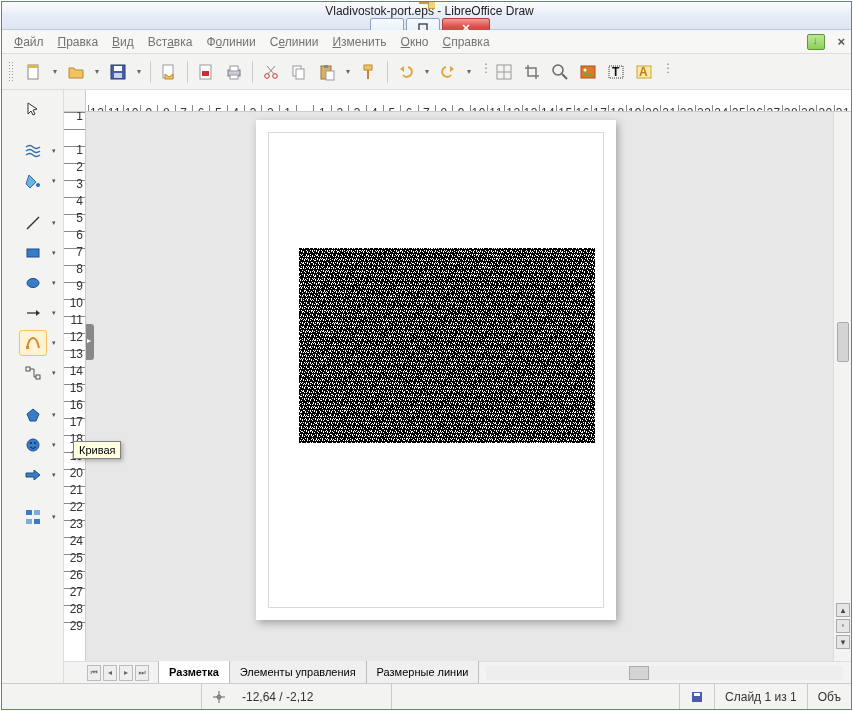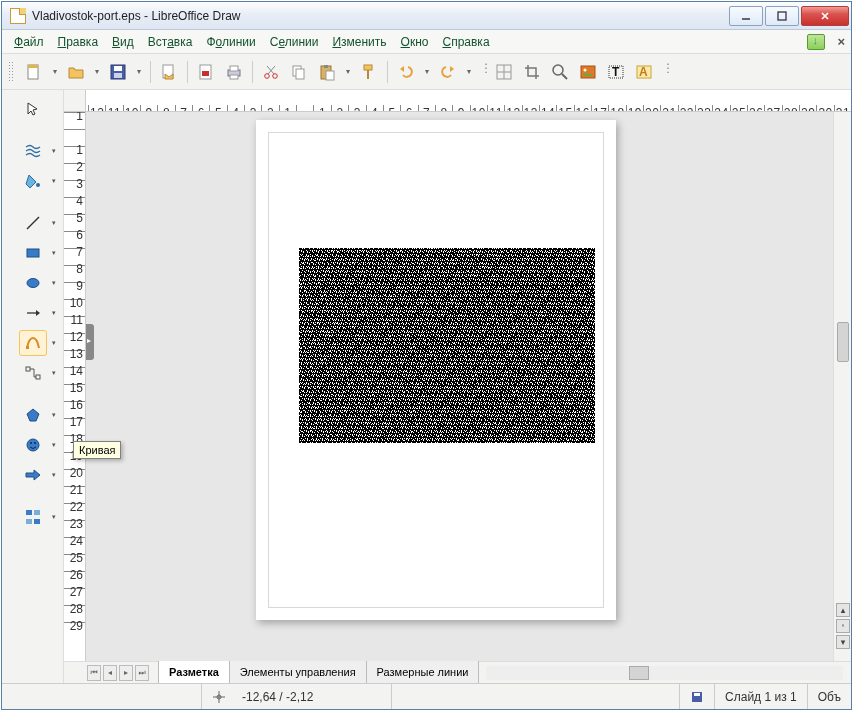--- a/index.html
+++ b/index.html
@@ -1,31 +1,31 @@
 <!DOCTYPE html>
 <html><head>
 <meta charset="utf-8">
 <style>
 * { margin: 0; padding: 0; box-sizing: border-box; font-family: "Segoe UI", Tahoma, sans-serif; font-size: 12px; }
 body { background: #fff; width: 853px; height: 711px; overflow: hidden; position: relative; }
 
 
 .window { border: 1px solid #5a7ea8; width: 851px; height: 709px; margin: 1px; display: flex; flex-direction: column; background: #f0f0f0; }
-.titlebar { height: 28px; background: linear-gradient(#fdfdfe, #e8eef7 45%, #dde6f2); display: flex; align-items: center; padding: 0 2px 0 8px; border-bottom: 1px solid #bcc9db; }
+.titlebar { height: 28px; background: linear-gradient(#fdfdfe, #e8eef7 45%, #dde6f2); display: flex; align-items: center; padding: 0 2px 0 8px; border-bottom: 1px solid #bcc9db; flex-direction: column; }
 .titlebar .doc-icon { width: 16px; height: 16px; margin-right: 6px; display: inline-block; background: #fff; border: 1px solid #c99a3a; position: relative; }
 .titlebar .doc-icon::after { content: ""; position: absolute; right: -1px; top: -1px; width: 6px; height: 6px; background: #f4d27a; border-left: 1px solid #c99a3a; border-bottom: 1px solid #c99a3a; }
 .titlebar .title { flex: 1; color: #222; }
 .win-btns { display: flex; gap: 2px; }
 .win-btn { width: 34px; height: 20px; border: 1px solid #8aa2c0; border-radius: 2px; background: linear-gradient(#f7fbff, #dfeaf7); display: flex; align-items: center; justify-content: center; }
 .win-btn.close { width: 48px; background: linear-gradient(#f39a91, #d9534f 40%, #c9302c); border-color: #a8423a; color: #fff; }
 .win-btn svg { width: 12px; height: 12px; }
 
 
 .menubar { height: 24px; background: #f7f7f5; display: flex; align-items: center; padding: 0 6px; gap: 2px; border-bottom: 1px solid #ddd; }
-.menubar .mitem { padding: 2px 6px; color: #14532d; cursor: default; }
+.menubar .mitem { padding: 2px 6px; color: #737373; cursor: default; }
 .menubar .mitem .ul { text-decoration: underline; }
 .menubar .spacer { flex: 1; }
 .menubar .dl { width: 18px; height: 16px; background: linear-gradient(#bfe69a, #8dcf5a); border: 1px solid #5a9a32; border-radius: 2px; position: relative; }
 .menubar .dl::after { content: "↓"; color: #2a5; position: absolute; left: 4px; top: -1px; font-size: 11px; }
 .menubar .mclose { margin-left: 10px; color: #555; font-weight: bold; font-size: 13px; }
 
 
 .toolbar { height: 36px; background: #f3f3f1; border-bottom: 1px solid #ddd; display: flex; align-items: center; padding: 0 6px; gap: 4px; }
 .tb-btn { width: 24px; height: 24px; display: flex; align-items: center; justify-content: center; border-radius: 2px; }
 .tb-split { width: 10px; display: flex; align-items: center; justify-content: center; color: #666; font-size: 8px; }

